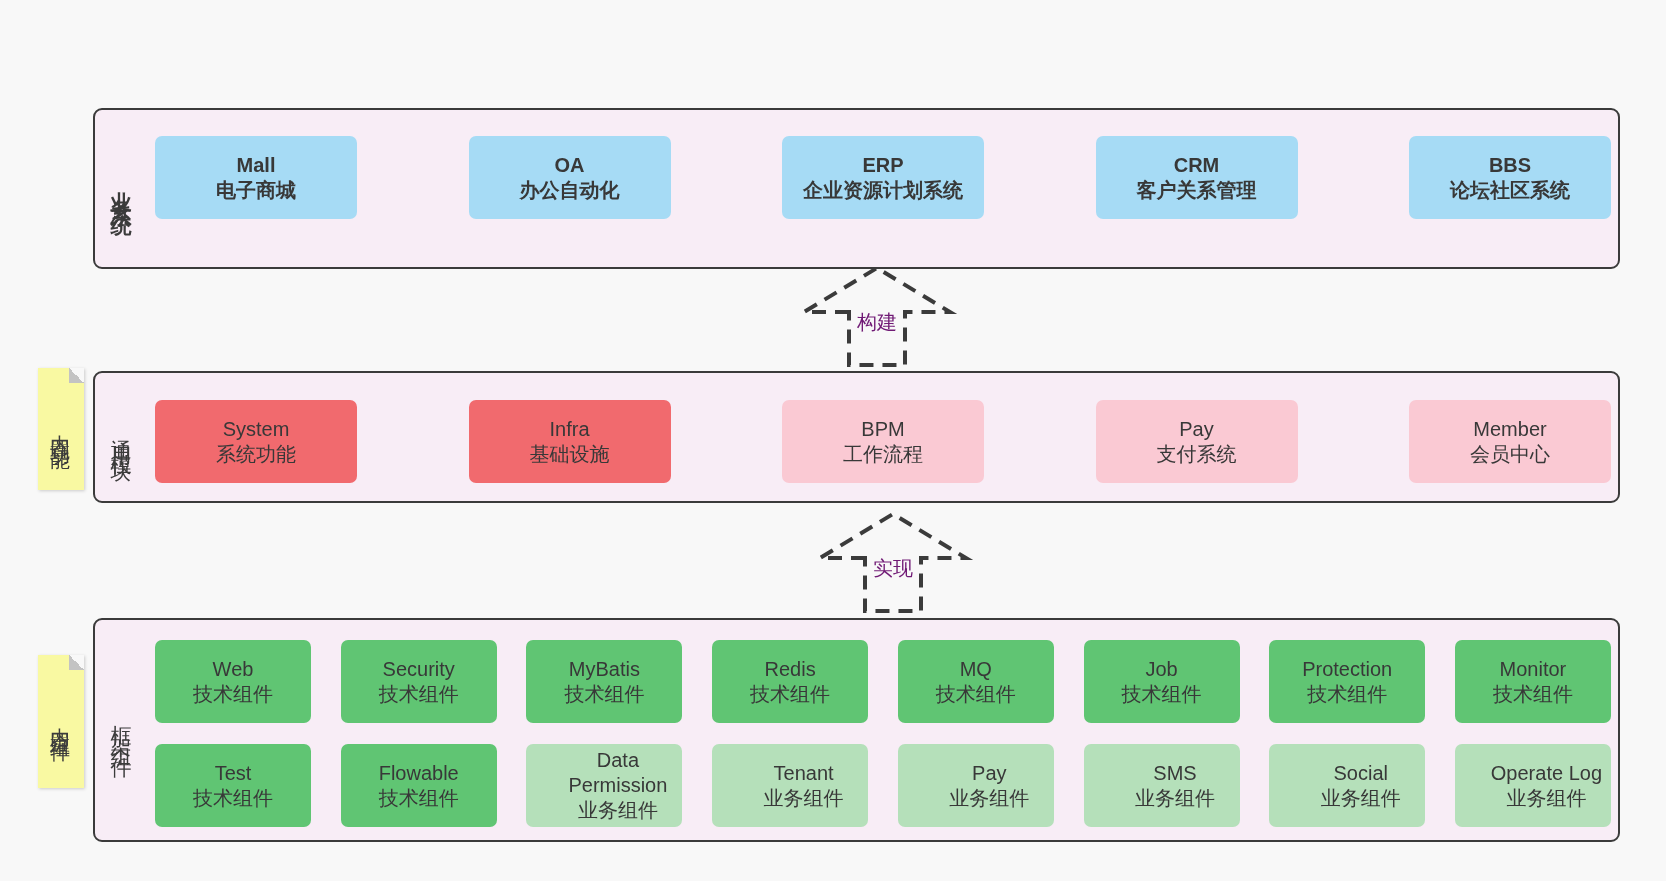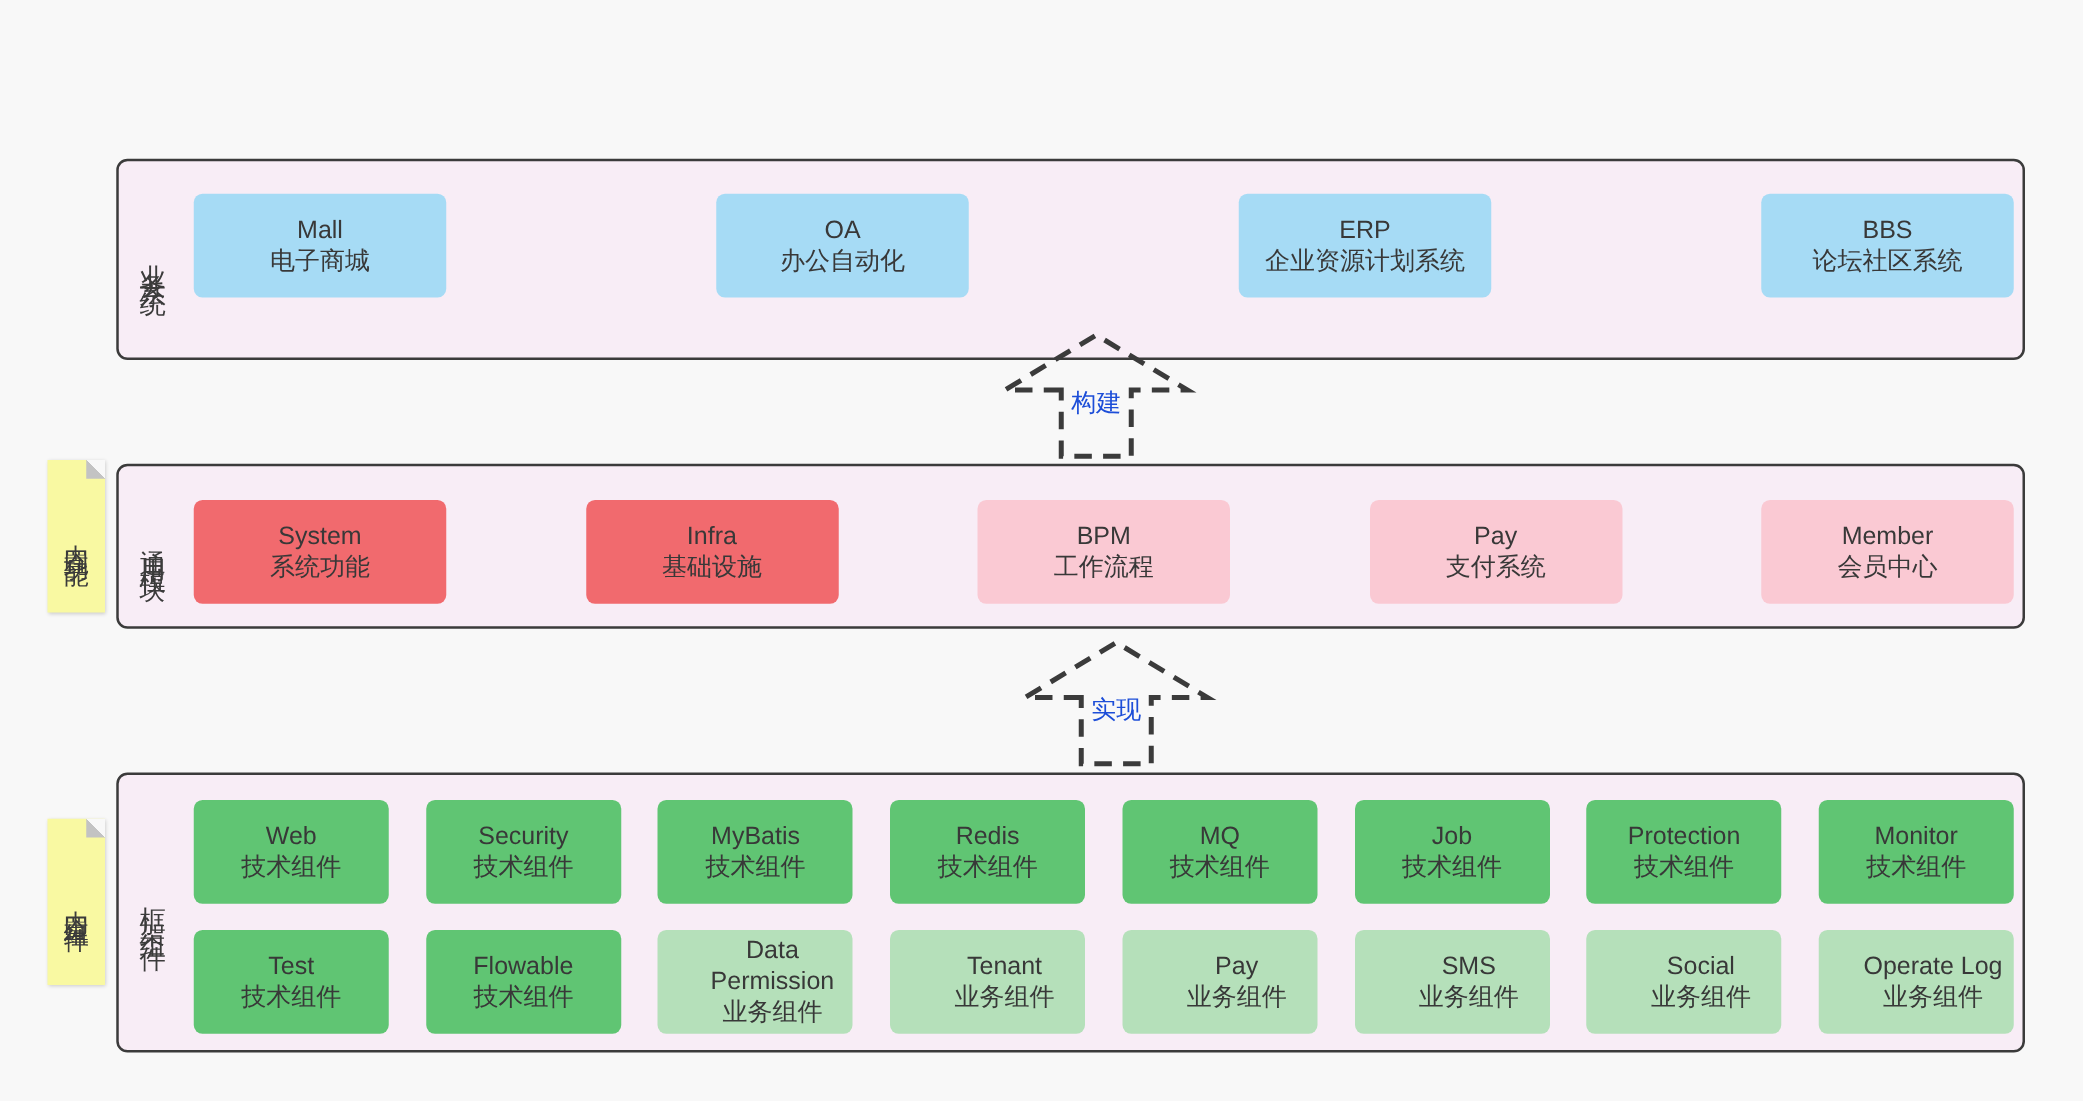--- a/index.html
+++ b/index.html
@@ -12,21 +12,21 @@
     color:#3b3b3b;
   }
 
   
   .band {
     position:absolute; left:93px; width:1527px;
     background:var(--band-bg,#f8edf6);
     border:2px solid var(--line,#3b3b3b);
     border-radius:9px;
   }
-  #band1 { top:127px; height:161px; }
+  #band1 { top:108px; height:161px;font-weight:bold; }
   #band2 { top:371px; height:132px; }
   #band3 { top:618px; height:224px; }
 
   .vlabel {
     position:absolute; left:12px; top:50%;
     transform:translateY(-50%);
     writing-mode:vertical-lr; text-orientation:upright;
     font-size:21px; letter-spacing:7px; color:#3b3b3b;
     white-space:nowrap;
   }
@@ -84,40 +84,44 @@
   
   .arrow { position:absolute; }
   .arrow path {
     stroke:var(--line,#3b3b3b); stroke-width:4;
     fill:none; stroke-dasharray:14 9;
   }
   .arrow-label {
     position:absolute; transform:translate(-50%,-50%);
     background:var(--page-bg,#f8f8f8);
     padding:2px 4px;
-    font-size:20px; color:#1d4ed8; white-space:nowrap;
+    font-size:20px; color:#701a75; white-space:nowrap;
   }
 </style>
 </head>
 <body>
 
 <div class="band" id="band1">
   <div class="vlabel">业务系统</div>
   <div class="boxes">
     <div class="box w202 c-blue">
       <span class="en">Mall</span>
       <span class="zh">电子商城</span>
     </div>
     <div class="box w202 c-blue">
       <span class="en">OA</span>
       <span class="zh">办公自动化</span>
     </div>
     <div class="box w202 c-blue">
       <span class="en">ERP</span>
       <span class="zh">企业资源计划系统</span>
+    </div>
+    <div class="box w202 c-blue">
+      <span class="en">CRM</span>
+      <span class="zh">客户关系管理</span>
     </div>
     <div class="box w202 c-blue">
       <span class="en">BBS</span>
       <span class="zh">论坛社区系统</span>
     </div>
   </div>
 </div>
 
 <svg class="arrow" width="160" height="106" viewBox="0 0 160 106" style="left:800px; top:264px;">
   <path d="M 49 48 L 4 48 L 77 4 L 150 48 L 105 48 L 105 101 L 49 101 Z"></path>

